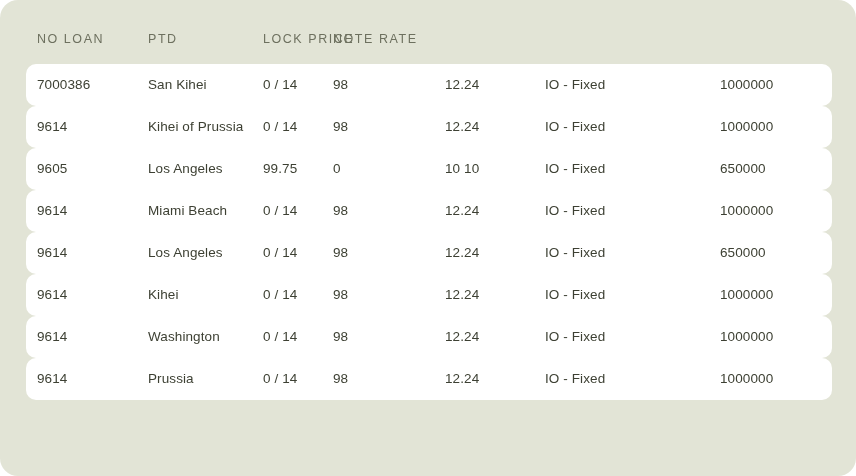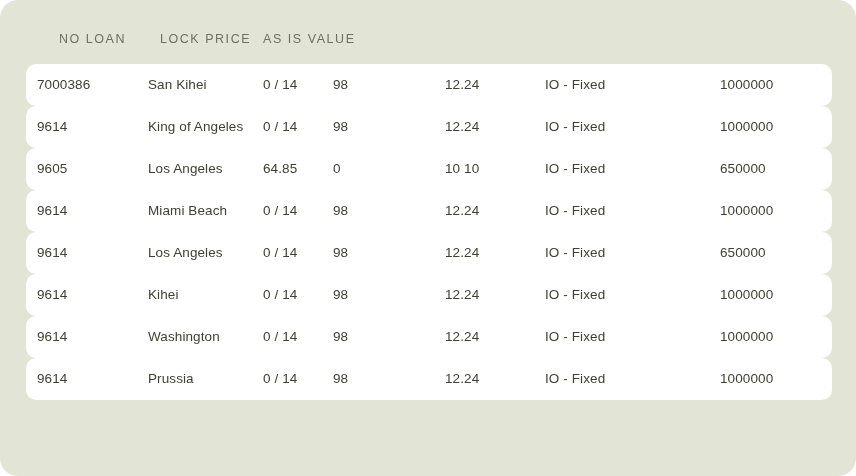--- a/index.html
+++ b/index.html
@@ -39,21 +39,20 @@
       175px   
       auto;   
     align-items: center;
   }
 
   
   #table-header {
     height: 64px;
     padding: 0 0 0 37px;
     box-sizing: border-box;
-    text-align: center;
   }
   .header-cell {
     font-size: 12.5px;
     letter-spacing: 1.55px;
     color: #6d705f;
     text-transform: uppercase;
     white-space: nowrap;
     line-height: 1;
     padding-top: 14px;
   }
@@ -82,47 +81,48 @@
     line-height: 1;
   }
 </style>
 </head>
 <body>
 
 <div id="table-card">
 
   <div id="table-header" class="grid-row">
       <div class="header-cell">NO LOAN</div>
+      <div class="header-cell">PTD</div>
       <div class="header-cell">LOCK PRICE</div>
-      <div class="header-cell">AS IS VALUE</div>
+      <div class="header-cell">NOTE RATE</div>
     </div>
 
   <div id="table-body">
       <div class="table-row grid-row">
         <div class="body-cell">7000386</div>
         <div class="body-cell">San Kihei</div>
         <div class="body-cell">0 / 14</div>
         <div class="body-cell">98</div>
         <div class="body-cell">12.24</div>
         <div class="body-cell">IO - Fixed</div>
         <div class="body-cell">1000000</div>
       </div>
       <div class="table-row grid-row">
         <div class="body-cell">9614</div>
-        <div class="body-cell">King of Angeles</div>
+        <div class="body-cell">Kihei of Prussia</div>
         <div class="body-cell">0 / 14</div>
         <div class="body-cell">98</div>
         <div class="body-cell">12.24</div>
         <div class="body-cell">IO - Fixed</div>
         <div class="body-cell">1000000</div>
       </div>
       <div class="table-row grid-row">
         <div class="body-cell">9605</div>
         <div class="body-cell">Los Angeles</div>
-        <div class="body-cell">64.85</div>
+        <div class="body-cell">99.75</div>
         <div class="body-cell">0</div>
         <div class="body-cell">10 10</div>
         <div class="body-cell">IO - Fixed</div>
         <div class="body-cell">650000</div>
       </div>
       <div class="table-row grid-row">
         <div class="body-cell">9614</div>
         <div class="body-cell">Miami Beach</div>
         <div class="body-cell">0 / 14</div>
         <div class="body-cell">98</div>

